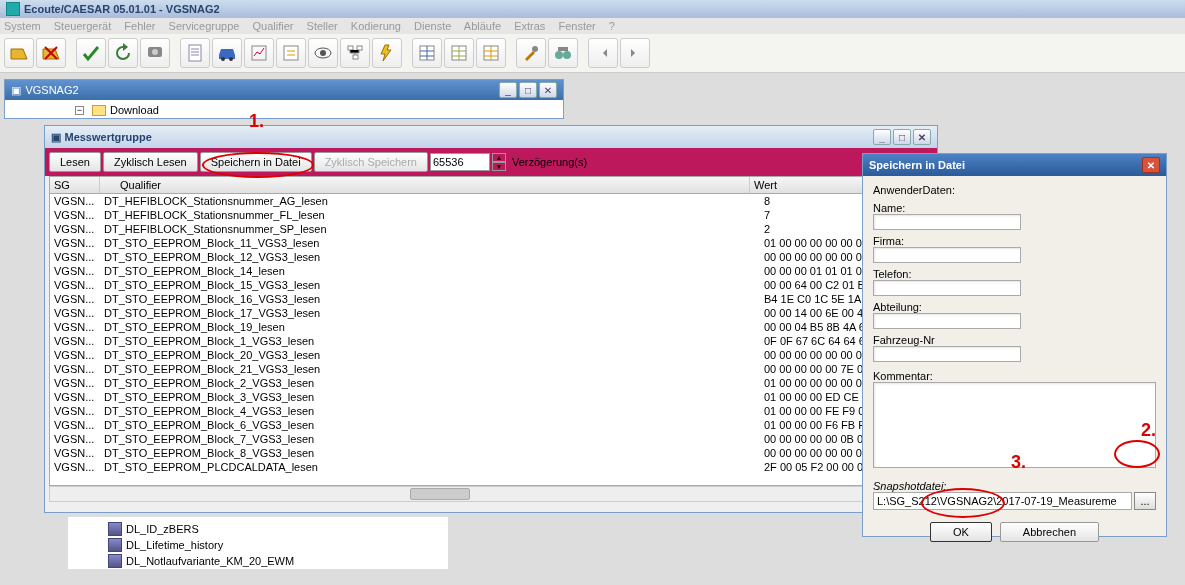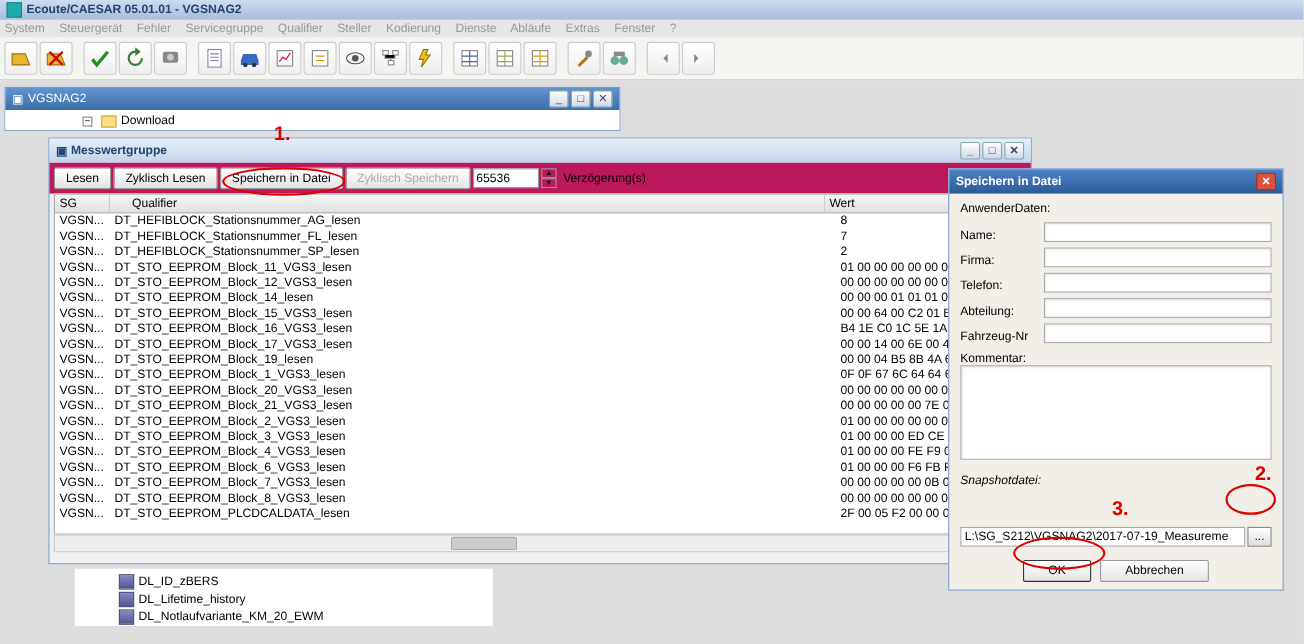--- a/index.html
+++ b/index.html
@@ -42,25 +42,25 @@
   .scrollbar-h { height:16px; background:#eee; margin:0 4px; border:1px solid #ccc; position:relative;}
   .thumb-h{position:absolute;left:360px;width:60px;top:1px;height:12px;background:#ccc;border:1px solid #aaa;border-radius:2px;}
   .lower-tree { position:absolute; left:68px; top:444px; width:380px; background:#fff; padding:4px 0 0 40px;}
   .lower-tree .trow{display:flex;align-items:center;gap:4px;padding:1px 0;}
   .doc-icon{width:14px;height:14px;background:linear-gradient(#88c,#558);border:1px solid #447;}
   
   .dlg { position:absolute; right:18px; top:80px; width:305px; height:384px; background:#f1efe7; border:1px solid #7a9ec9;}
   .dlg-title { background:linear-gradient(#4d82c4,#2a5a98); color:#fff; padding:3px 6px; display:flex; align-items:center; font-weight:bold;}
   .dlg-close { margin-left:auto; width:18px;height:16px;background:#d9533b;border:1px solid #a03020;color:#fff;display:flex;align-items:center;justify-content:center;font-size:10px;border-radius:2px;}
   .dlg-body { padding:8px 10px;}
-  .form-row { display:flex; align-items:flex-end; margin-bottom:5px;}
+  .form-row { display:flex; align-items:flex-start; margin-bottom:5px;flex-direction:column;}
   .form-row label { width:76px; }
   .form-row input { flex:1; border:1px solid #aaa; height:18px; background:#fff; box-shadow:inset 1px 1px 2px rgba(0,0,0,.1);}
   .commentbox { width:100%; height:86px; border:1px solid #aaa; background:#fff; resize:none; box-shadow:inset 1px 1px 2px rgba(0,0,0,.1);}
-  .snap-row{display:flex;gap:2px;align-items:center;margin-top:36px;}
+  .snap-row{display:flex;gap:2px;align-items:center;}
   .snap-row input{flex:1;border:1px solid #aaa;height:18px;background:#fff;padding:1px 3px;}
   .browse-btn{width:22px;height:18px;border:1px solid #888;background:linear-gradient(#fff,#ddd);display:flex;align-items:center;justify-content:center;}
   .dlg-buttons{display:flex;justify-content:center;gap:8px;margin-top:12px;}
   .dlg-buttons .btn{padding:2px 22px;}
   .red-oval2 { position:absolute; right:6px; top:286px; width:46px; height:28px; border:2px solid #d00; border-radius:50%; pointer-events:none;}
   .red-oval3 { position:absolute; left:58px; top:334px; width:84px; height:30px; border:2px solid #d00; border-radius:50%; pointer-events:none;}
   .annot2 { position:absolute; right:10px; top:266px; color:#d00; font-size:18px; font-weight:bold;}
   .annot3 { position:absolute; left:148px; top:298px; color:#d00; font-size:18px; font-weight:bold;}
 </style>
 </head>

